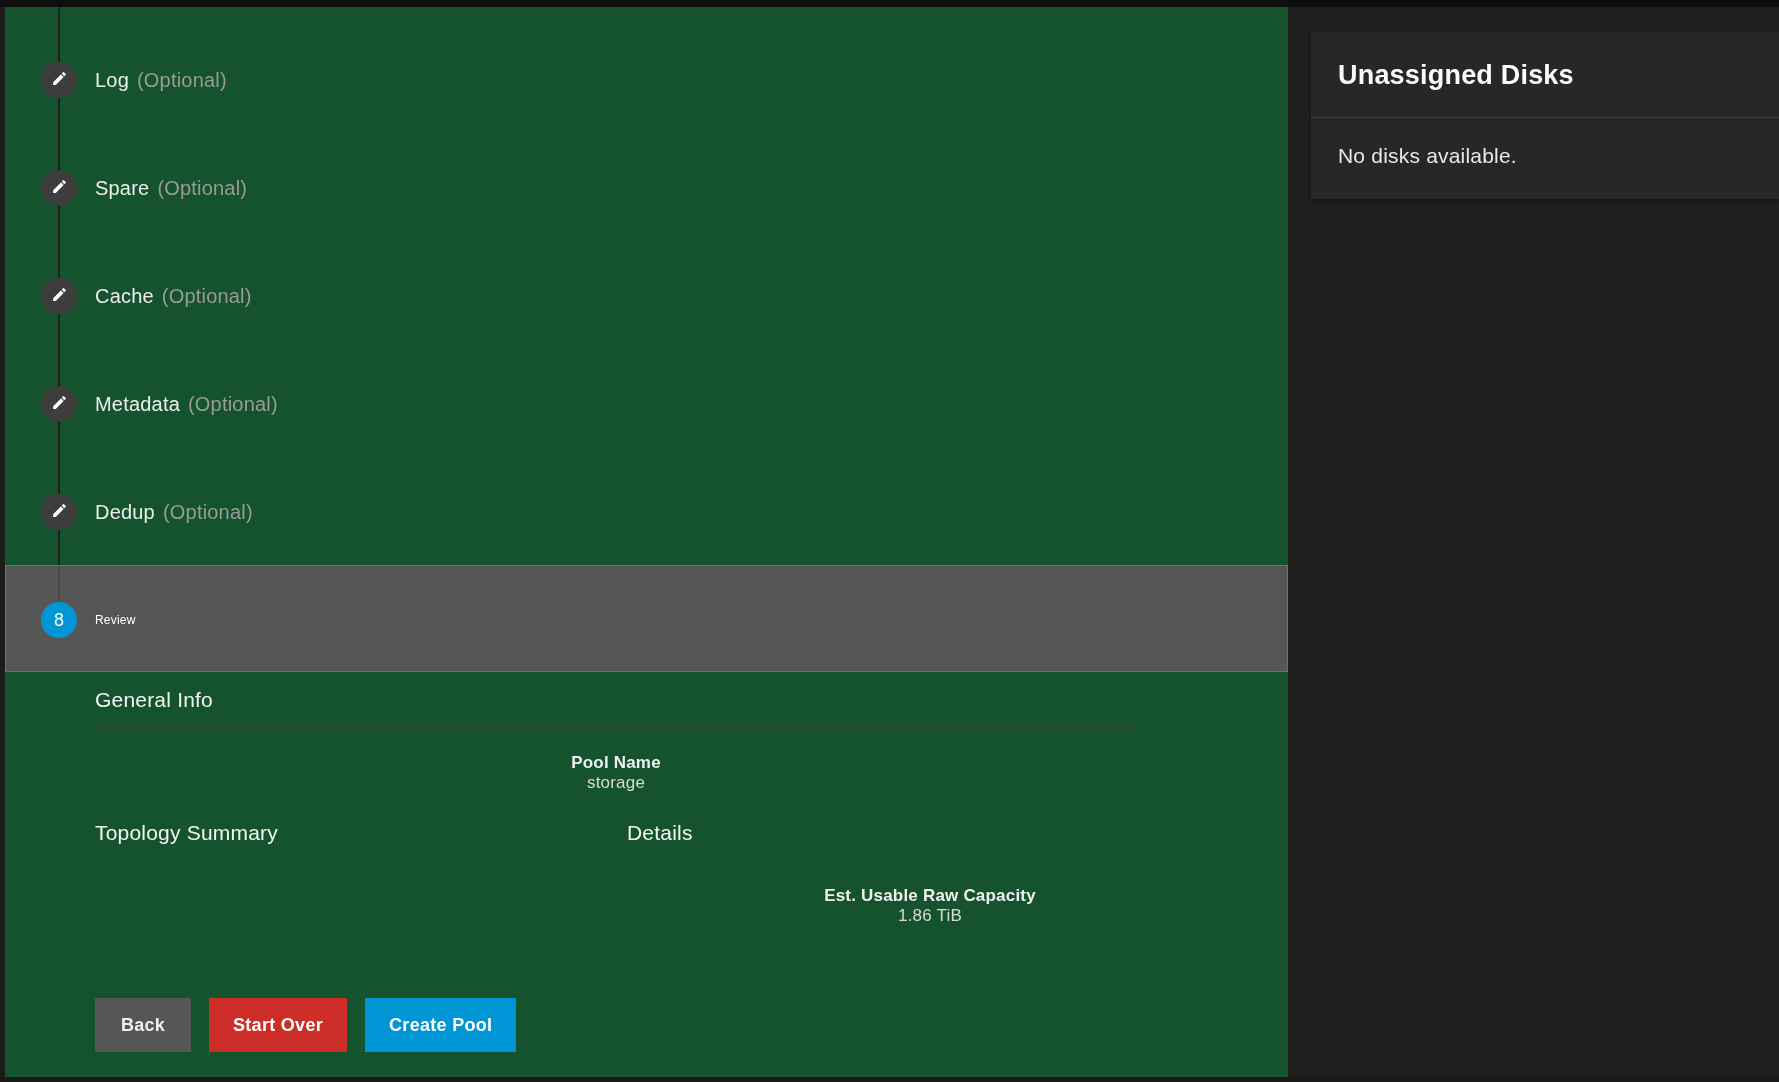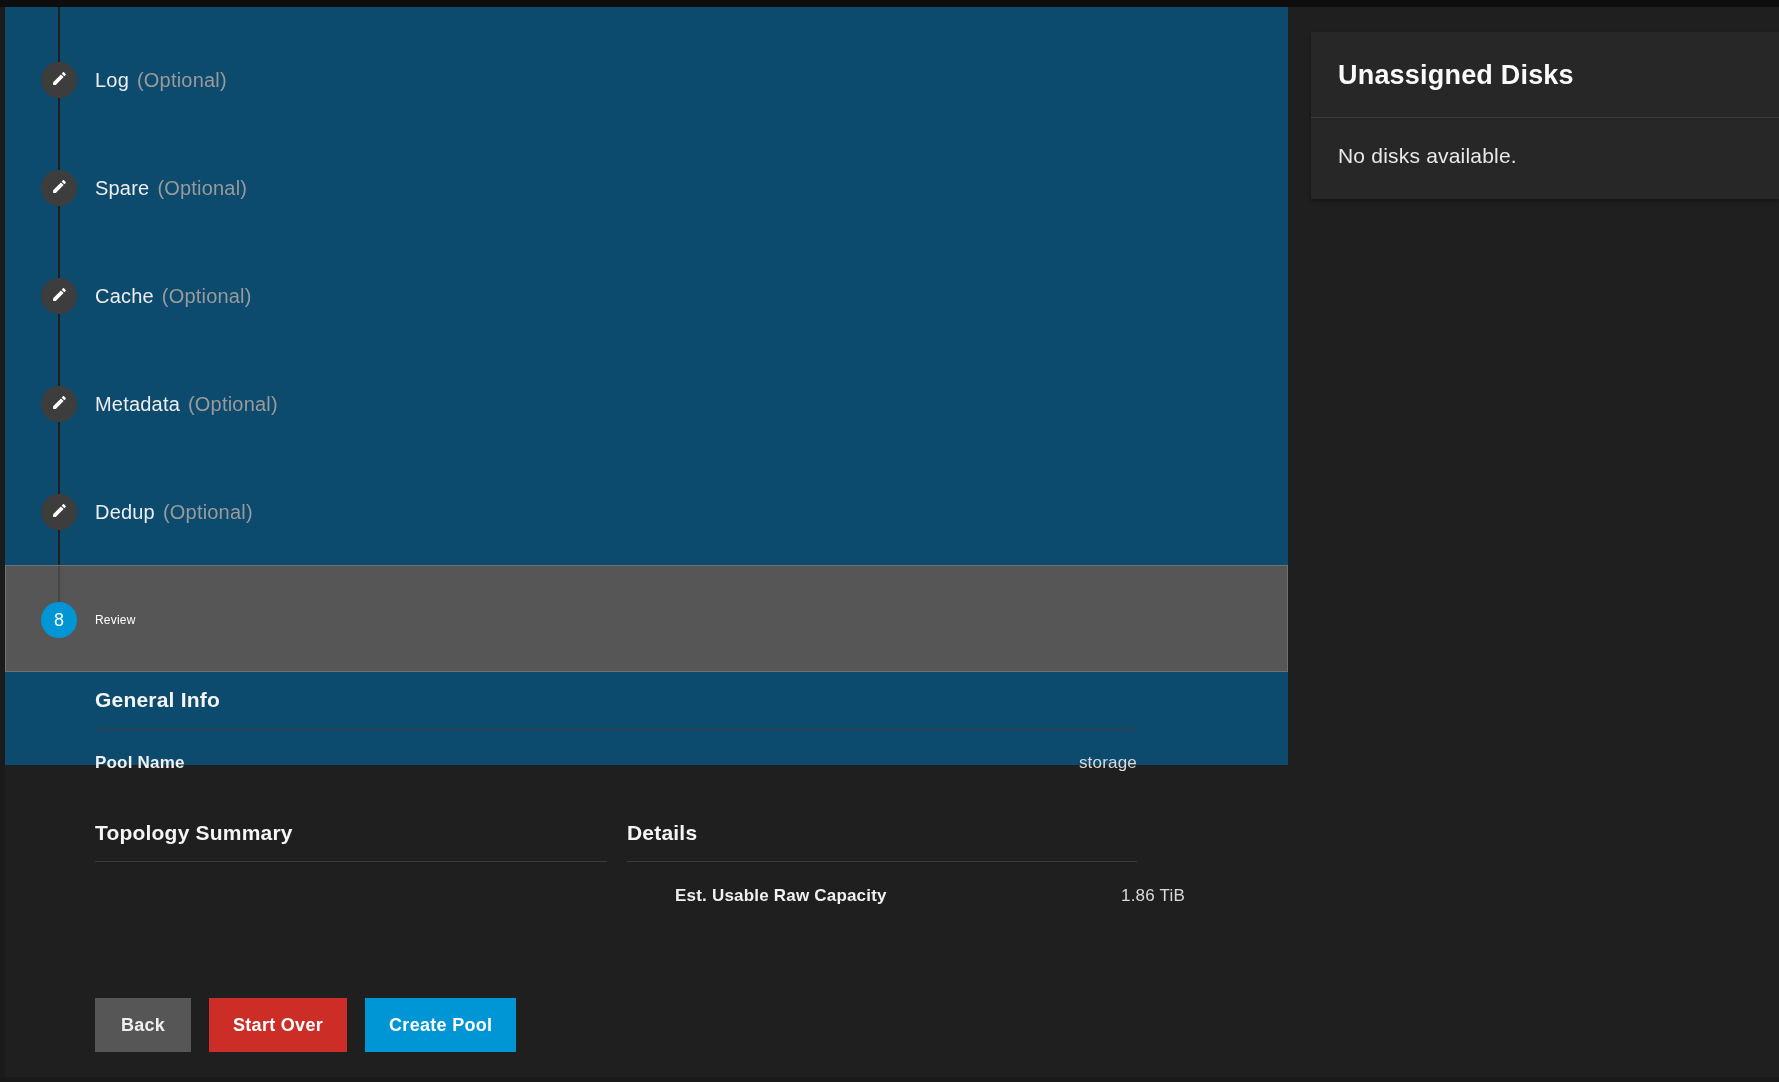--- a/index.html
+++ b/index.html
@@ -9,22 +9,22 @@
     background:#1f1f1f;
     font-family:"Liberation Sans", sans-serif;
     overflow:hidden;
     -webkit-font-smoothing:antialiased;
   }
   .top-strip { position:absolute; left:0; top:0; width:1779px; height:7px; background:#0e0e0e; }
   .left-strip { position:absolute; left:0; top:7px; width:5px; height:1075px; background:#1b1b1b; }
   .bottom-strip { position:absolute; left:0; top:1077px; width:1779px; height:5px; background:#191919; }
 
   .main-panel {
-    position:absolute; left:5px; top:7px; width:1283px; height:758px;
-    background:#0c4a6e;
+    position:absolute; left:5px; top:7px; width:1283px; height:1070px;
+    background:#14532d;
   }
 
   .connector {
     position:absolute; left:53px; top:0; width:2px; height:558px;
     background:#1e1e1e;
   }
 
   .step {
     position:absolute; left:0; width:100%; height:36px;
     display:flex; align-items:center; cursor:pointer;
@@ -56,26 +56,26 @@
     display:flex; align-items:center; justify-content:center;
     color:#ffffff; font-size:18px;
   }
   .active-label {
     position:absolute; left:89px; top:36px; height:36px;
     display:flex; align-items:center;
     font-size:12px; color:#ffffff; letter-spacing:0.2px;
   }
 
   .section-heading {
-    position:absolute; font-size:21px; font-weight:bold; color:#f5f5f5; letter-spacing:0.2px;
+    position:absolute; font-size:21px; font-weight:normal; color:#f5f5f5; letter-spacing:0.2px;
   }
   .divider { position:absolute; height:1px; background:#3b3b3b; }
 
   .kv-row {
-    position:absolute; display:flex; justify-content:space-between; align-items:center;
+    position:absolute; display:flex; justify-content:space-between; align-items:center;flex-direction:column;
   }
   .kv-label { font-size:17px; font-weight:bold; color:#f0f0f0; letter-spacing:0.2px; }
   .kv-value { font-size:17px; color:#d9d9d9; letter-spacing:0.2px; }
 
   .buttons-row {
     position:absolute; left:90px; top:991px; display:flex; gap:18px;
   }
   .btn {
     height:54px; border:none; border-radius:0;
     font-family:"Liberation Sans", sans-serif;

